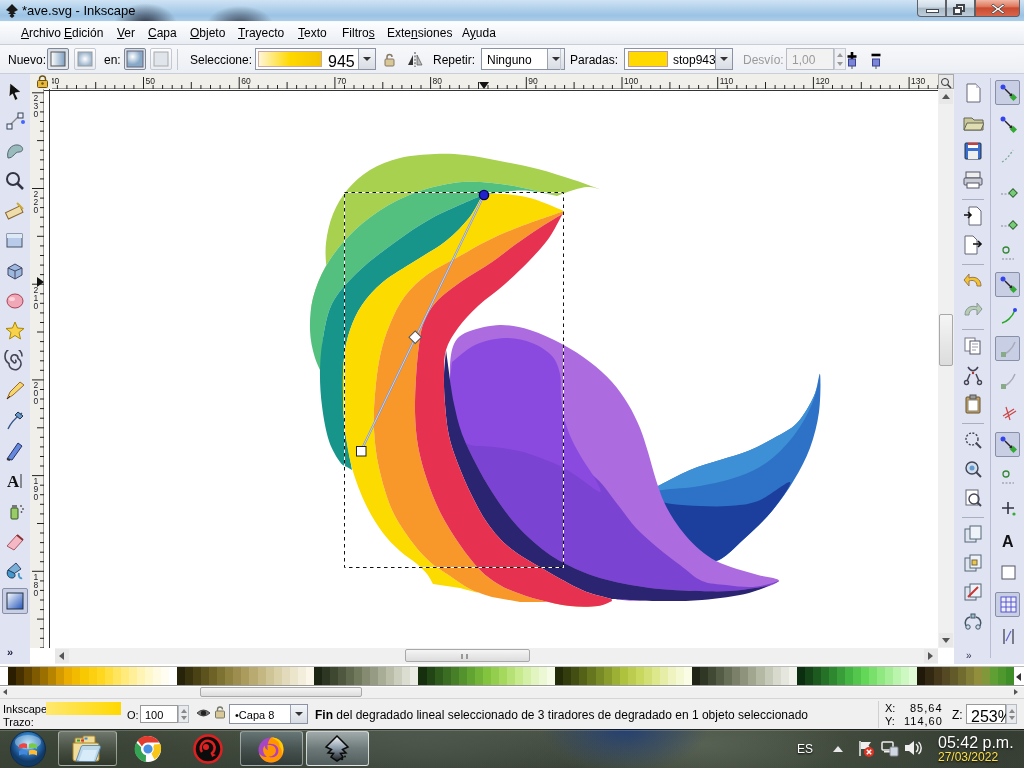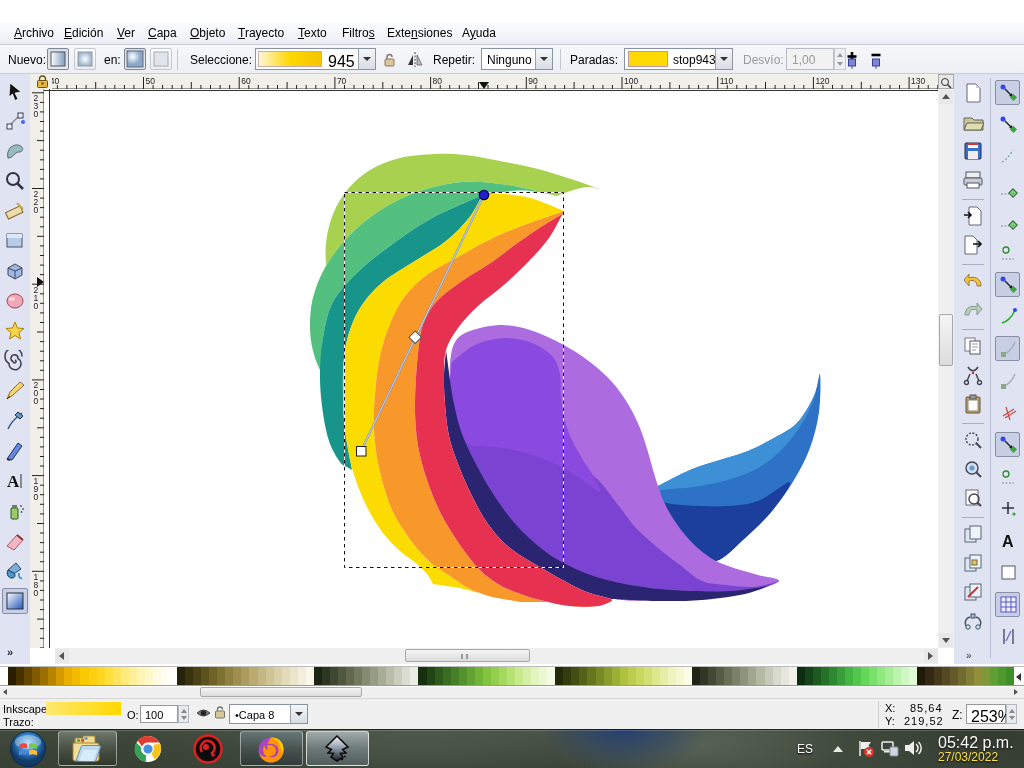--- a/index.html
+++ b/index.html
@@ -42,22 +42,43 @@
 
 #palette{left:0;top:666px;width:1024px;height:20px;background:#fff;border-top:1px solid #bbb;border-bottom:1px solid #999;}
 #palscroll{left:0;top:687px;width:1024px;height:11px;background:#f0f0f0;}
 
 #statusbar{left:0;top:698px;width:1024px;height:31px;background:#f0f0f0;border-top:1px solid #d5d5d5;font-size:11px;color:#000;}
 
 #taskbar{left:0;top:729px;width:1024px;height:48px;background:#3c423c;overflow:hidden;}
 .tkbtn{position:absolute;top:2px;width:59px;height:35px;border:1px solid rgba(255,255,255,.45);border-radius:3px;}
 </style></head><body>
 <div id="screen">
+<div class="abs" id="titlebar">
+<div class="abs" id="tb-smudge1"></div>
+      <div class="abs" id="tb-smudge2"></div>
+<div class="abs" style="left:0;top:21px;width:1024px;height:1px;background:#f5f9fc;"></div>
+<svg class="abs" style="left:4px;top:3px" width="16" height="16" viewBox="0 0 16 16">
+ <path d="M8 1 L14 7 L10 9 L12 11 L9 11 L10.5 13 L8 15 L5.5 13 L7 11 L4 11 L6 9 L2 7 Z" fill="#1a1a1a"></path>
+</svg>
+<div class="abs" id="tb-title">*ave.svg - Inkscape</div>
+<div class="winbtn abs" id="btn-min">
+        <div class="abs" style="left:8px;top:9px;width:13px;height:4px;background:#fff;border:1px solid #41464d;"></div>
+      </div>
+<div class="winbtn abs" id="btn-max">
+        <div class="abs" style="left:9px;top:4px;width:9px;height:8px;border:2px solid #41464d;background:#fff;"></div>
+        <div class="abs" style="left:6px;top:7px;width:9px;height:8px;border:2px solid #41464d;background:#fff;"></div>
+      </div>
+<div class="winbtn abs" id="btn-close">
+        <svg class="abs" style="left:15px;top:3px" width="14" height="12" viewBox="0 0 14 12">
+          <path d="M2 1 L7 5 L12 1 L13.5 2.5 L8.8 6 L13.5 9.5 L12 11 L7 7 L2 11 L0.5 9.5 L5.2 6 L0.5 2.5 Z" fill="#fff" stroke="#3c3f45" stroke-width="0.8"></path>
+        </svg>
+      </div>
+</div>
 <div class="abs" id="menubar">
-      <span class="mi" style="left:14px"><u>A</u>rchivo</span>
+      <span class="mi" style="left:21px"><u>A</u>rchivo</span>
       <span class="mi" style="left:64px"><u>E</u>dición</span>
       <span class="mi" style="left:117px"><u>V</u>er</span>
       <span class="mi" style="left:148px"><u>C</u>apa</span>
       <span class="mi" style="left:190px"><u>O</u>bjeto</span>
       <span class="mi" style="left:238px"><u>T</u>rayecto</span>
       <span class="mi" style="left:298px"><u>T</u>exto</span>
       <span class="mi" style="left:342px">Filtro<u>s</u></span>
       <span class="mi" style="left:387px">Exte<u>n</u>siones</span>
       <span class="mi" style="left:462px">A<u>y</u>uda</span>
     </div>
@@ -106,21 +127,21 @@
       <svg class="abs" style="left:383px;top:8px" width="13" height="14" viewBox="0 0 13 14">
         <rect x="2" y="6" width="9" height="7" rx="1" fill="#d8c898" stroke="#876"></rect>
         <path d="M4 6 V4 a2.5 2.5 0 0 1 5 0" fill="none" stroke="#876" stroke-width="1.5"></path>
       </svg>
       <svg class="abs" style="left:407px;top:6px" width="18" height="17" viewBox="0 0 18 17">
         <path d="M8 1 V16" stroke="#444" stroke-dasharray="2 1.4" stroke-width="1"></path>
         <path d="M6 4 L6 14 L1 14 Z" fill="#333"></path>
         <path d="M10 4 L10 14 L15 14 Z" fill="#bbb" stroke="#555" stroke-width="0.7"></path>
       </svg>
       <span class="tlab" style="left:433px">Repetir:</span>
-      <div class="combo" style="left:481px;width:72px">
+      <div class="combo" style="left:481px;width:84px">
         <span class="abs" style="left:5px;top:4px;font-size:12px">Ninguno</span>
         <div class="dropbtn">
           <div class="darr"></div>
         </div>
       </div>
       <div class="abs" style="left:560px;top:4px;width:1px;height:21px;background:#c2c7d0"></div>
       <span class="tlab" style="left:570px">Paradas:</span>
       <div class="combo" style="left:624px;width:109px">
 <div class="abs" style="left:3px;top:2px;width:40px;height:16px;background:#ffd900;border:1px solid #b9a;"></div>
 <span class="abs" style="left:48px;top:4px;font-size:12px">stop943</span>
@@ -821,25 +842,26 @@
 <svg class="abs" style="left:214px;top:6px" width="12" height="14" viewBox="0 0 12 14">
         <rect x="1.5" y="6" width="9" height="7" rx="1" fill="#d8c898" stroke="#776"></rect>
         <path d="M3.5 6 V4.5 a2.5 2.5 0 0 1 5 0" fill="none" stroke="#776" stroke-width="1.3"></path>
       </svg>
 <div class="abs" style="left:229px;top:5px;width:79px;height:20px;border:1px solid #8a92a3;background:#fff">
  <span class="abs" style="left:5px;top:4px;font-size:11px">•Capa 8</span>
  <div class="dropbtn" style="height:18px">
           <div class="darr" style="top:7px"></div>
         </div>
       </div>
+<span class="abs" style="left:315px;top:9px;font-size:12px"><b>Fin</b> del degradado lineal seleccionado de 3 tiradores de degradado en 1 objeto seleccionado</span>
 <div class="abs" style="left:878px;top:2px;width:1px;height:27px;background:#d0d0d0"></div>
 <span class="abs" style="left:885px;top:3px;font-size:11px">X:</span>
       <span class="abs" style="left:910px;top:3px;font-size:11px;letter-spacing:1px">85,64</span>
 <span class="abs" style="left:885px;top:16px;font-size:11px">Y:</span>
-      <span class="abs" style="left:904px;top:16px;font-size:11px;letter-spacing:1px">219,52</span>
+      <span class="abs" style="left:904px;top:16px;font-size:11px;letter-spacing:1px">114,60</span>
 <span class="abs" style="left:952px;top:9px;font-size:12px">Z:</span>
 <div class="abs" style="left:966px;top:5px;width:40px;height:20px;border:1px solid #999;background:#fff">
         <span class="abs" style="left:4px;top:3px;font-size:16px">253%</span>
       </div>
 <div class="abs" style="left:1006px;top:5px;width:11px;height:20px;background:#e8eaee;border:1px solid #b5bac2">
         <div class="sarr" style="left:2px;top:4px;border-left:3px solid transparent;border-right:3px solid transparent;border-bottom:4px solid #888"></div>
         <div class="sarr" style="left:2px;top:11px;border-left:3px solid transparent;border-right:3px solid transparent;border-top:4px solid #888"></div>
       </div>
 </div>
 <div class="abs" id="taskbar">

